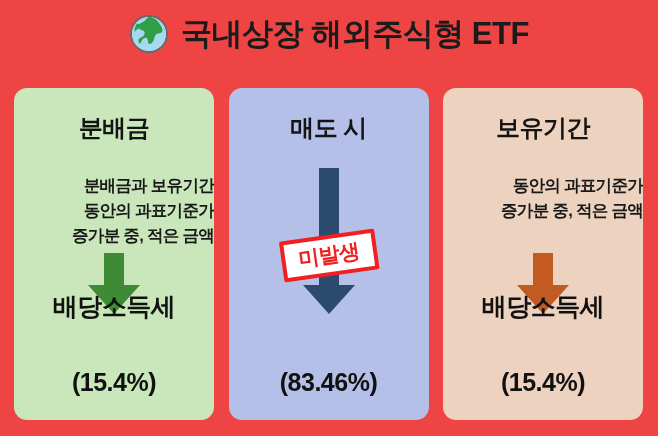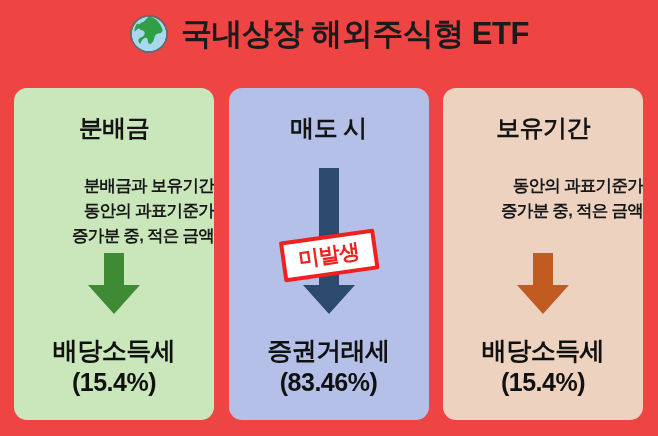--- a/index.html
+++ b/index.html
@@ -102,21 +102,21 @@
     bottom: 22px;
     left: 0;
     width: 100%;
     text-align: center;
     font-size: 25px;
     font-weight: bold;
     color: #111111;
     line-height: 32px;
     letter-spacing: -0.5px;
   }
-  .panel-footer .line { display: block; }
+  .panel-footer .line { display: block; margin-top: 44px; }
 
   
   .arrow {
     position: absolute;
     left: 50%;
     transform: translateX(-50%);
   }
   .arrow.short { top: 165px; width: 54px; height: 62px; }
   .arrow.long  { top: 80px;  width: 54px; height: 147px; }
 
@@ -172,21 +172,20 @@
       </div>
     </div>
 
     <div class="panel blue">
       <div class="panel-heading">매도 시</div>
       <svg class="arrow long" viewBox="0 0 54 147">
         <polygon points="17,0 37,0 37,117 53,117 27,146 1,117 17,117" fill="#2c4a6e"></polygon>
       </svg>
       <div class="stamp">미발생</div>
       <div class="panel-footer">
-        <span class="line">증권거래세</span>
         <span class="line">(83.46%)</span>
       </div>
     </div>
 
     <div class="panel tan">
       <div class="panel-heading">보유기간</div>
       <div class="panel-body">
         <span class="line">동안의 과표기준가</span>
         <span class="line">증가분 중, 적은 금액</span>
       </div>

